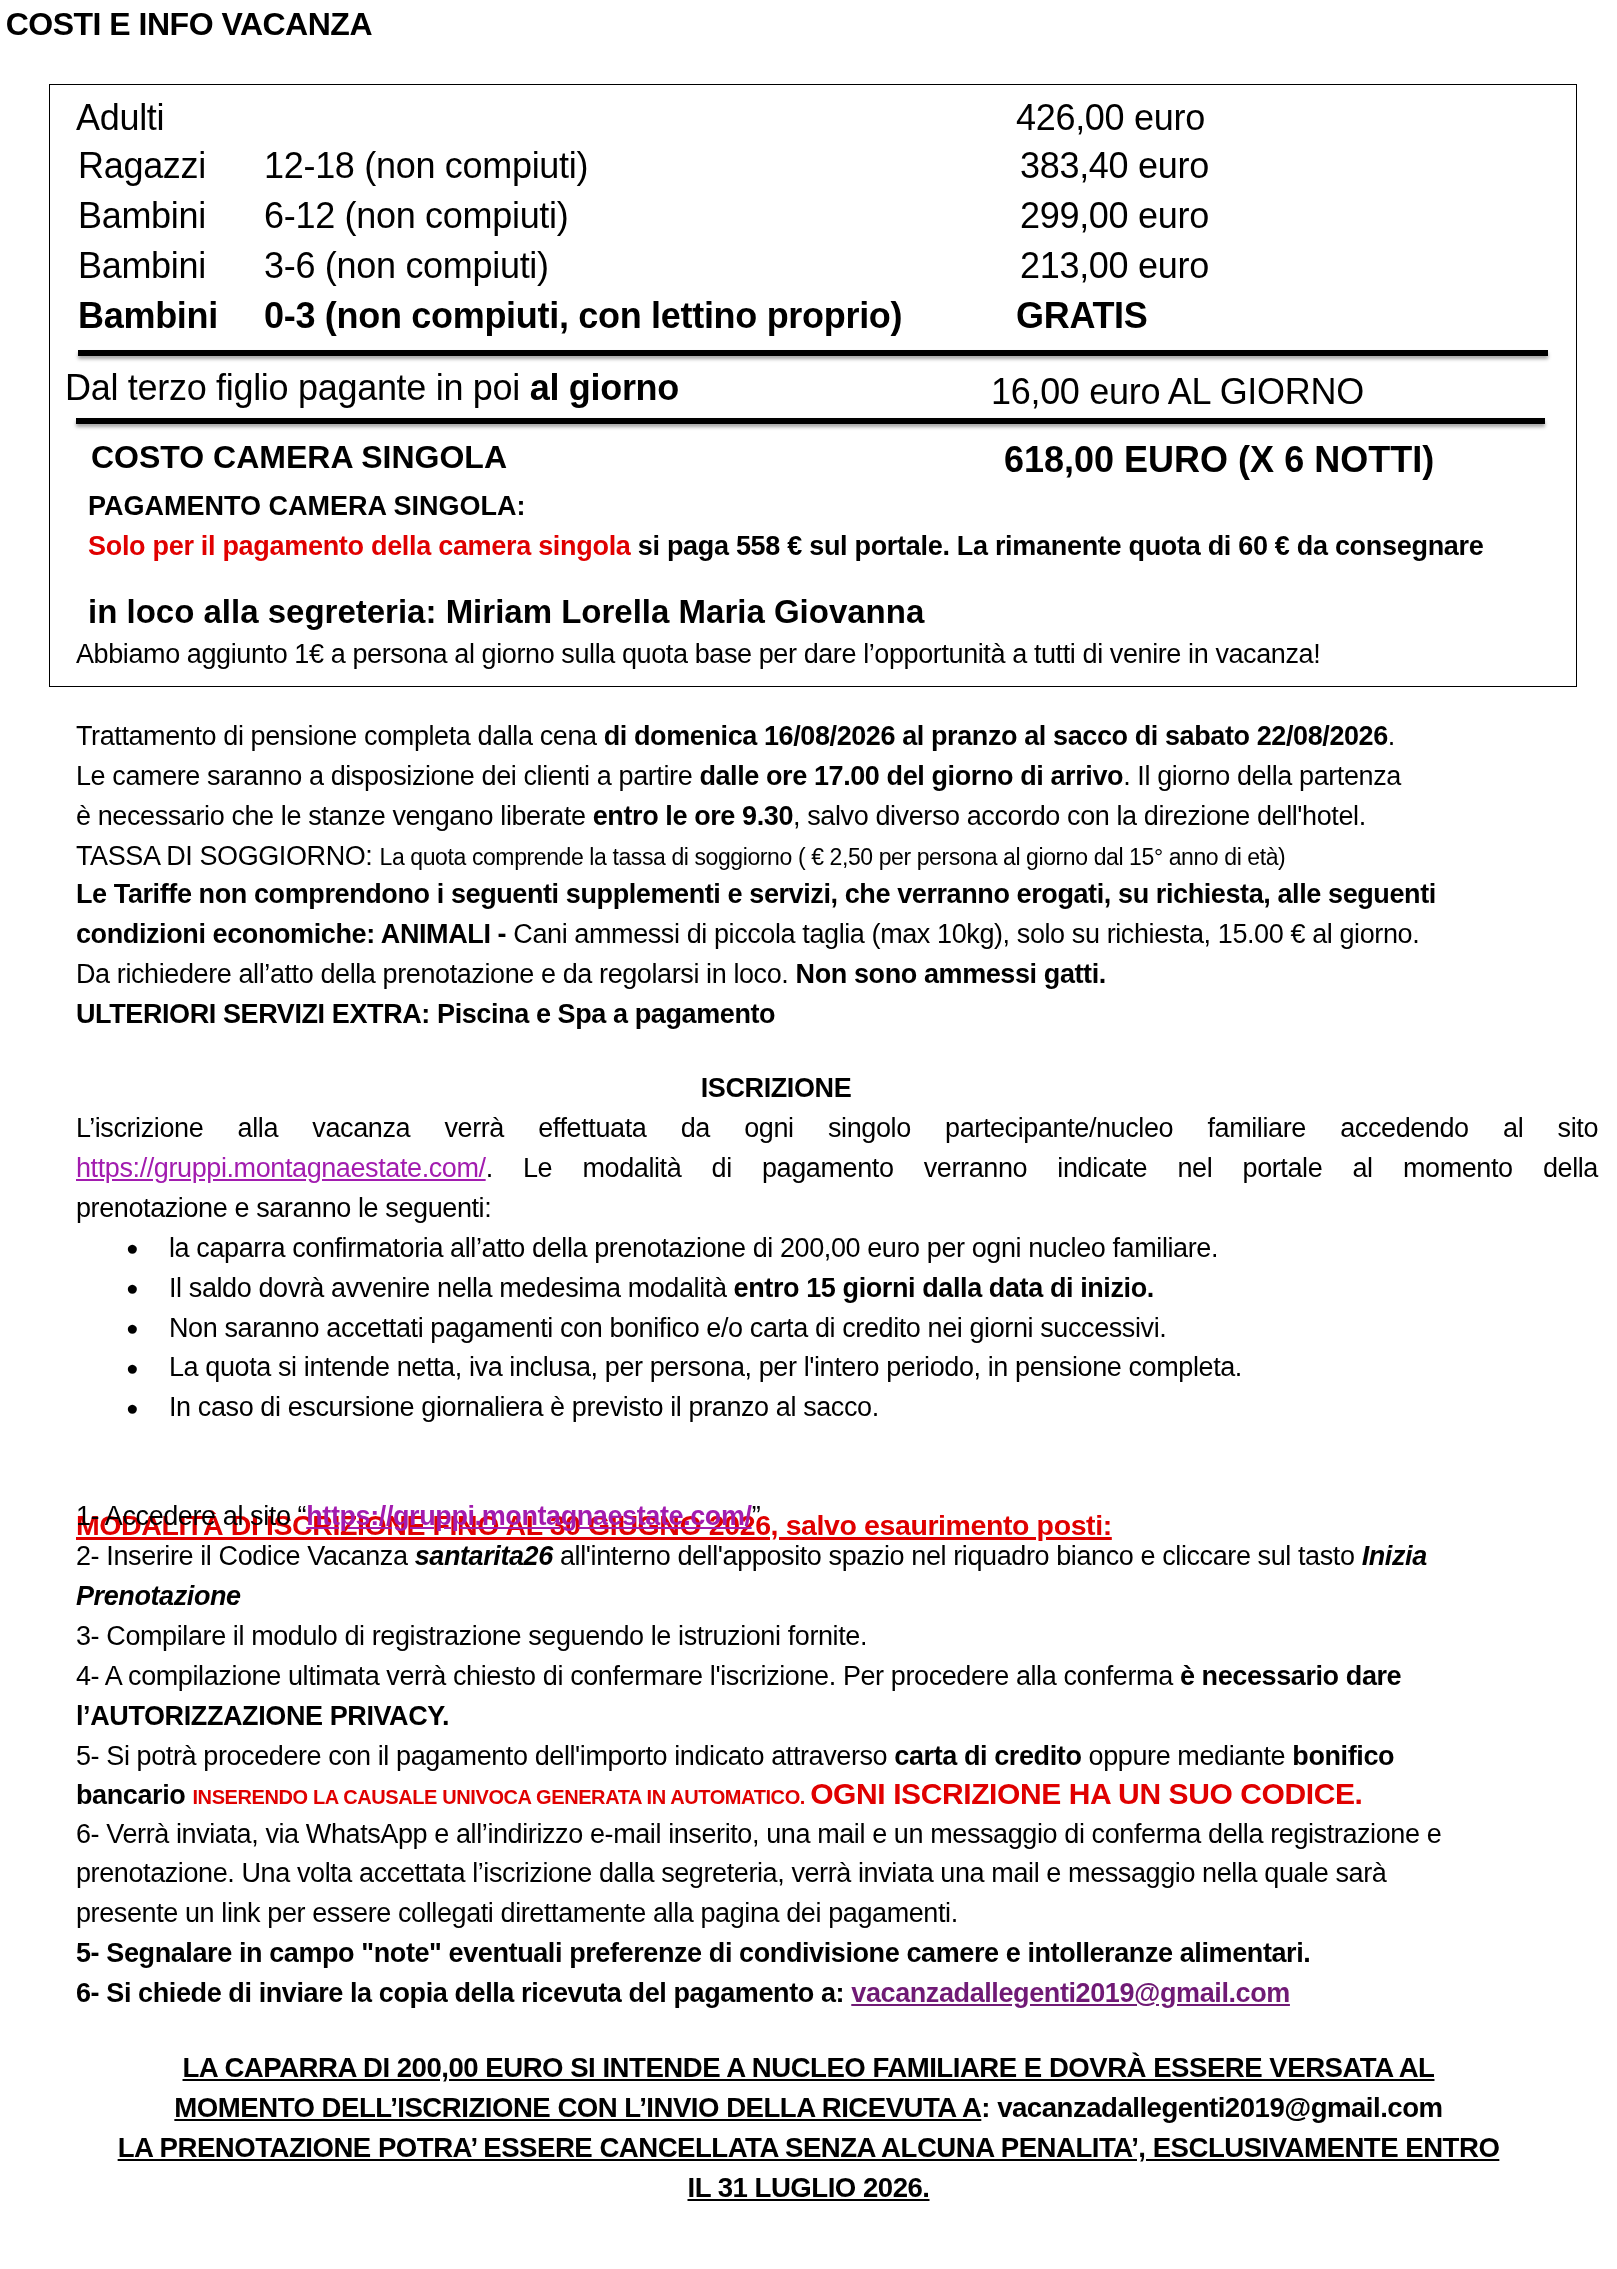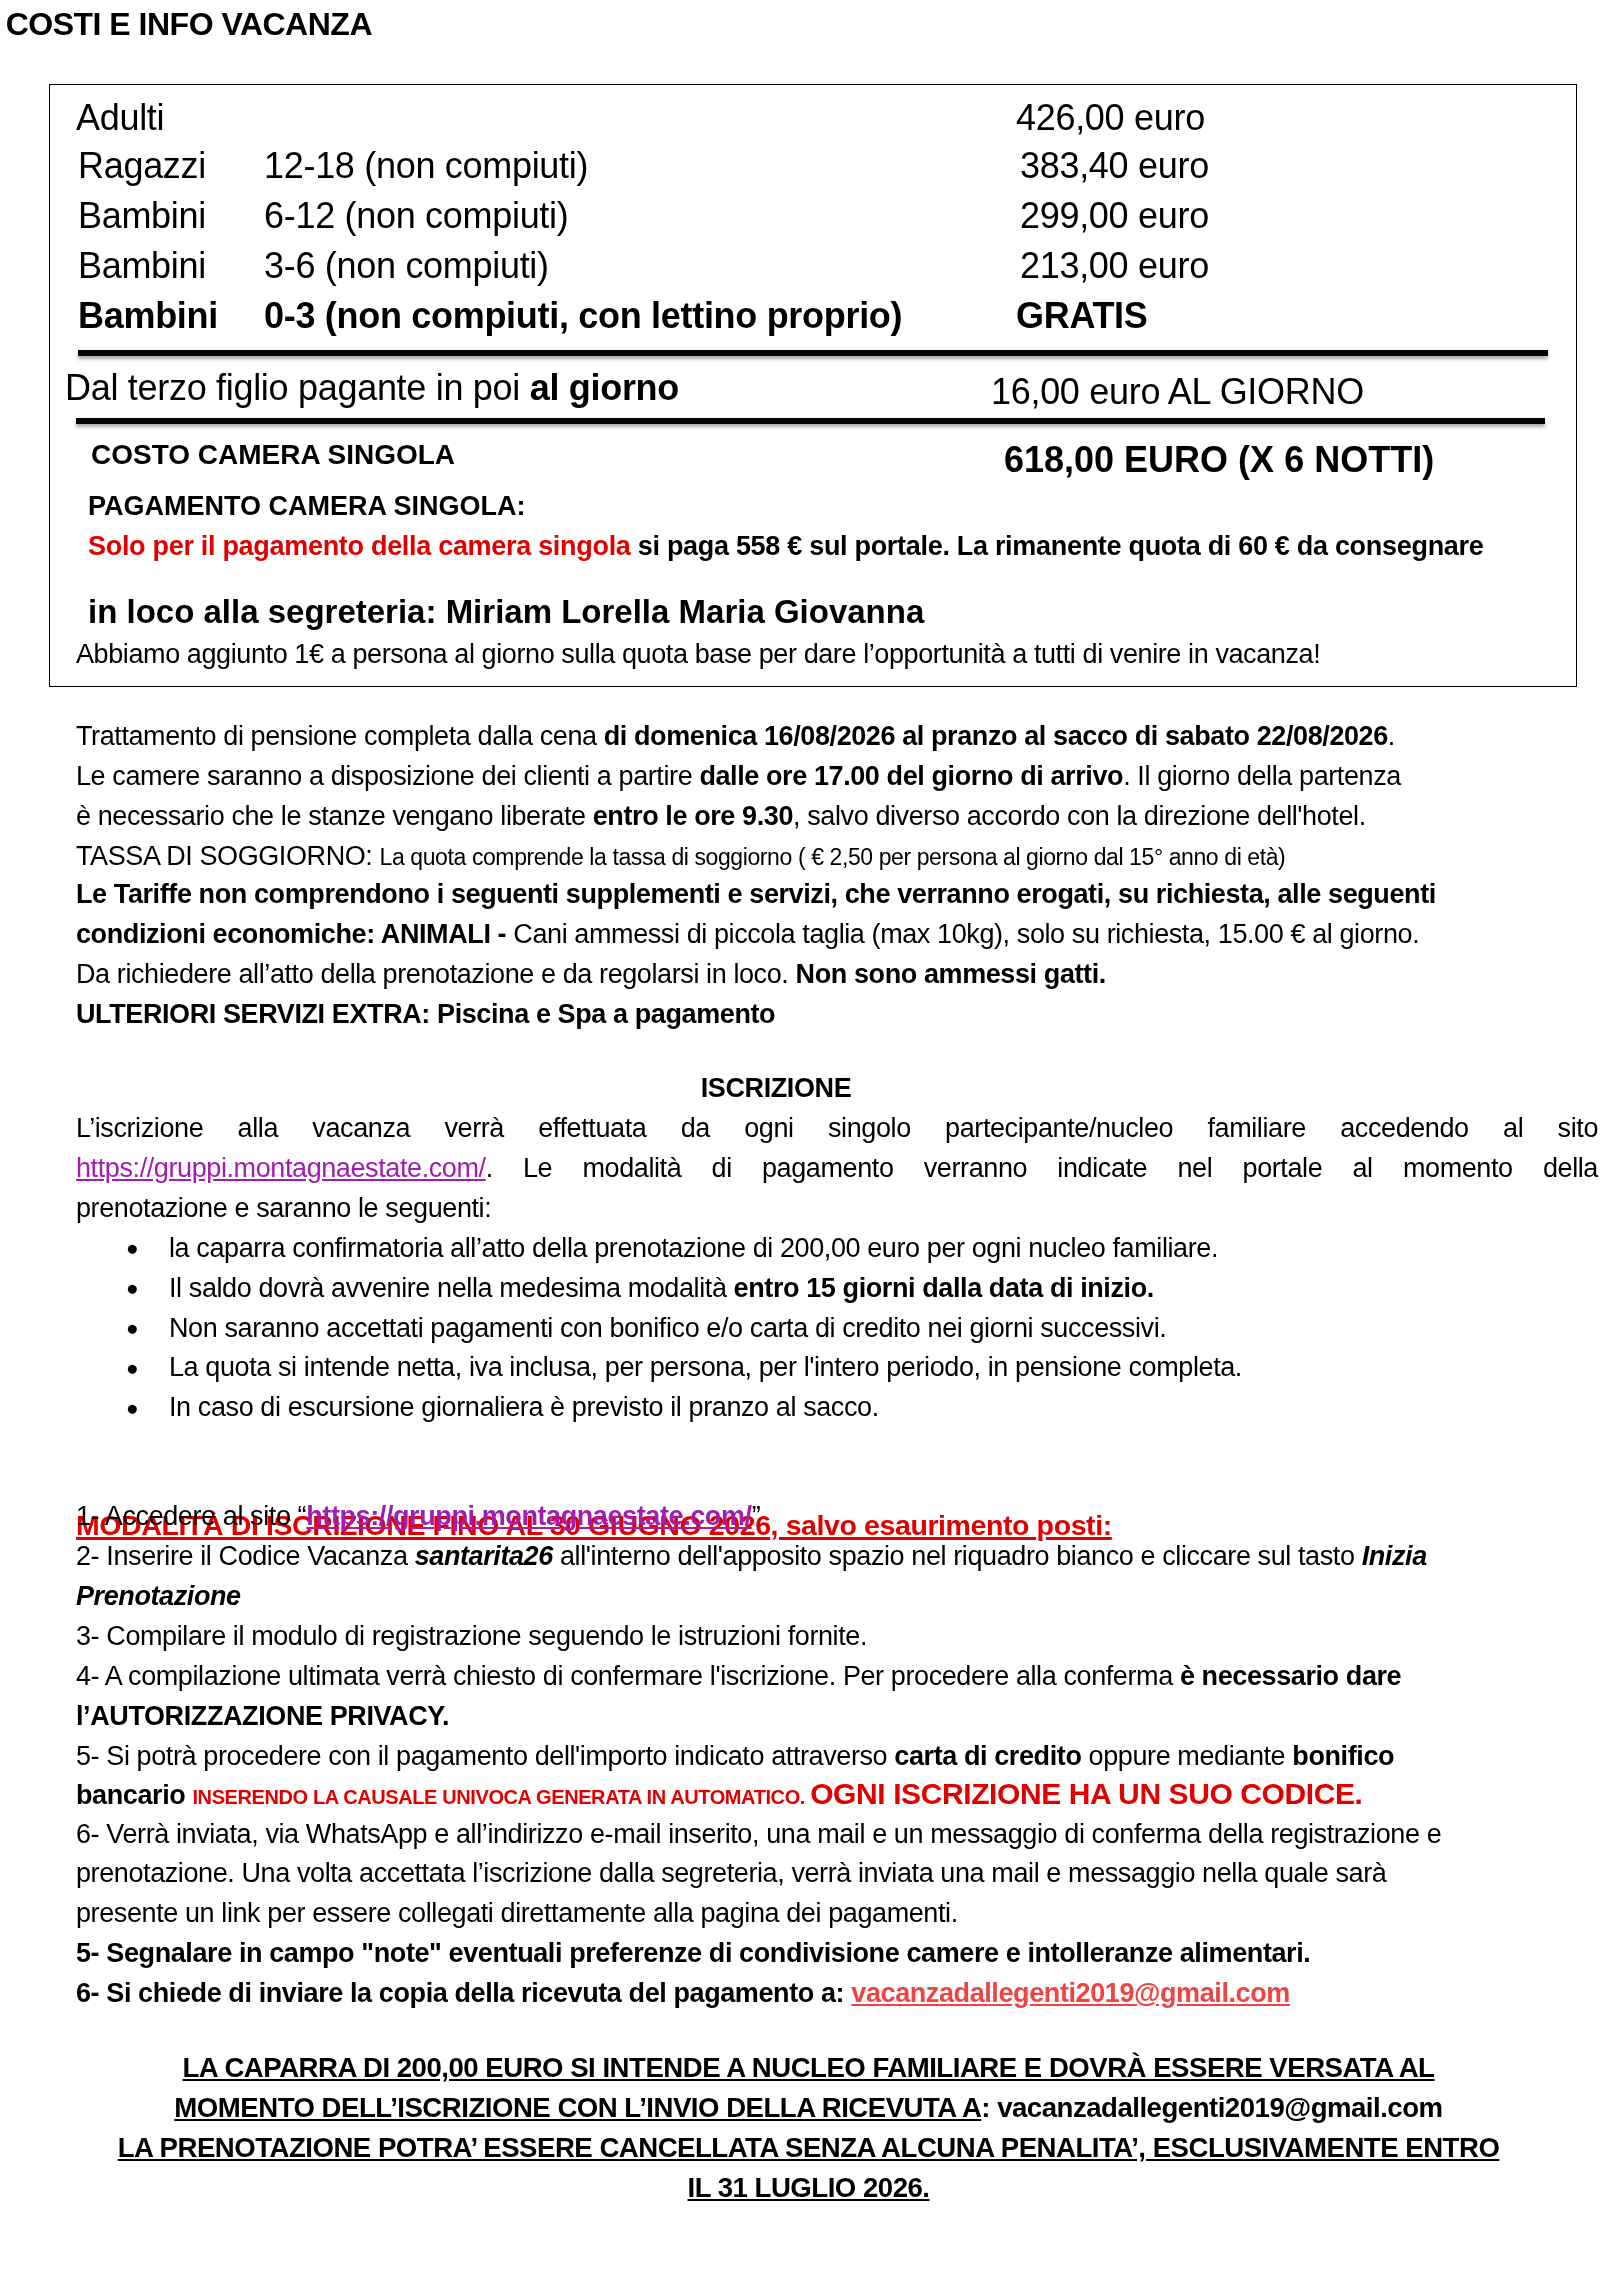--- a/index.html
+++ b/index.html
@@ -48,21 +48,21 @@
 
 <div class="rule" style="left:78px;top:350px;width:1470px;"></div>
 
 <div class="abs prow" style="left:65px;top:367px;">
   <span>Dal terzo figlio pagante in poi </span><span class="b">al giorno</span>
 </div>
 <div class="abs prow" style="left:991px;top:371px;">16,00  euro AL GIORNO</div>
 
 <div class="rule" style="left:76px;top:418px;width:1469px;"></div>
 
-<div class="abs b" style="left:91px;top:439px;font-size:28px;">COSTO CAMERA SINGOLA</div>
+<div class="abs b" style="left:91px;top:439px;font-size:32px;">COSTO CAMERA SINGOLA</div>
 <div class="abs b" style="left:1004px;top:439px;font-size:36px;">618,00 EURO (X 6 NOTTI)</div>
 
 <div class="abs b" style="left:88px;top:491px;font-size:27px;">PAGAMENTO CAMERA SINGOLA:</div>
 <div class="abs b" style="left:88px;top:531px;font-size:27px;letter-spacing:-0.3px;">
   <span class="red">Solo per il pagamento della camera singola</span><span> si paga 558 € sul portale. La rimanente quota di 60 € da consegnare</span>
 </div>
 <div class="abs b" style="left:88px;top:593px;font-size:33px;">in loco alla segreteria: Miriam Lorella Maria Giovanna</div>
 
 <div class="abs body" style="left:76px;top:639px;font-size:27px;">Abbiamo aggiunto 1€ a persona al giorno sulla quota base per dare l’opportunità a tutti di venire in vacanza!</div>
 
@@ -97,19 +97,19 @@
 <div class="abs body b i" style="left:76px;top:1581px;">Prenotazione</div>
 <div class="abs body" style="left:76px;top:1621px;">3- Compilare il modulo di registrazione seguendo le istruzioni fornite.</div>
 <div class="abs body" style="left:76px;top:1661px;"><span>4- A compilazione ultimata verrà chiesto di confermare l'iscrizione. Per procedere alla conferma </span><span class="b">è necessario dare</span></div>
 <div class="abs body b" style="left:76px;top:1701px;">l’AUTORIZZAZIONE PRIVACY.</div>
 <div class="abs body" style="left:76px;top:1741px;"><span>5- Si potrà procedere con il pagamento dell'importo indicato attraverso </span><span class="b">carta di credito</span><span> oppure mediante </span><span class="b">bonifico</span></div>
 <div class="abs body" style="left:76px;top:1777px;"><span class="b">bancario </span><span class="b red" style="font-size:20px;">INSERENDO LA CAUSALE UNIVOCA GENERATA IN AUTOMATICO. </span><span class="b red" style="font-size:30px;">OGNI ISCRIZIONE HA UN SUO CODICE.</span></div>
 <div class="abs body" style="left:76px;top:1819px;">6- Verrà inviata, via WhatsApp e all’indirizzo e-mail inserito, una mail e un messaggio di conferma della registrazione e</div>
 <div class="abs body" style="left:76px;top:1858px;">prenotazione. Una volta accettata l’iscrizione dalla segreteria, verrà inviata una mail e messaggio nella quale sarà</div>
 <div class="abs body" style="left:76px;top:1898px;">presente un link per essere collegati direttamente alla pagina dei pagamenti.</div>
 <div class="abs body b" style="left:76px;top:1938px;">5- Segnalare in campo "note" eventuali preferenze di condivisione camere e intolleranze alimentari.</div>
-<div class="abs body b" style="left:76px;top:1978px;"><span>6- Si chiede di inviare la copia della ricevuta del pagamento a: </span><a class="u" style="color:#ef4444;">vacanzadallegenti2019@gmail.com</a></div>
+<div class="abs body b" style="left:76px;top:1978px;"><span>6- Si chiede di inviare la copia della ricevuta del pagamento a: </span><a class="u" style="color:#701a75;">vacanzadallegenti2019@gmail.com</a></div>
 
 <div class="abs center u" style="top:2052px;">LA CAPARRA DI 200,00 EURO SI INTENDE A NUCLEO FAMILIARE E DOVRÀ ESSERE VERSATA AL</div>
 <div class="abs center" style="top:2092px;"><span class="u">MOMENTO DELL’ISCRIZIONE CON L’INVIO DELLA RICEVUTA A</span><span>: vacanzadallegenti2019@gmail.com</span></div>
 <div class="abs center u" style="top:2132px;">LA PRENOTAZIONE POTRA’ ESSERE CANCELLATA SENZA ALCUNA PENALITA’, ESCLUSIVAMENTE ENTRO</div>
 <div class="abs center u" style="top:2172px;">IL 31 LUGLIO 2026. </div>
 
 
 </body></html>

